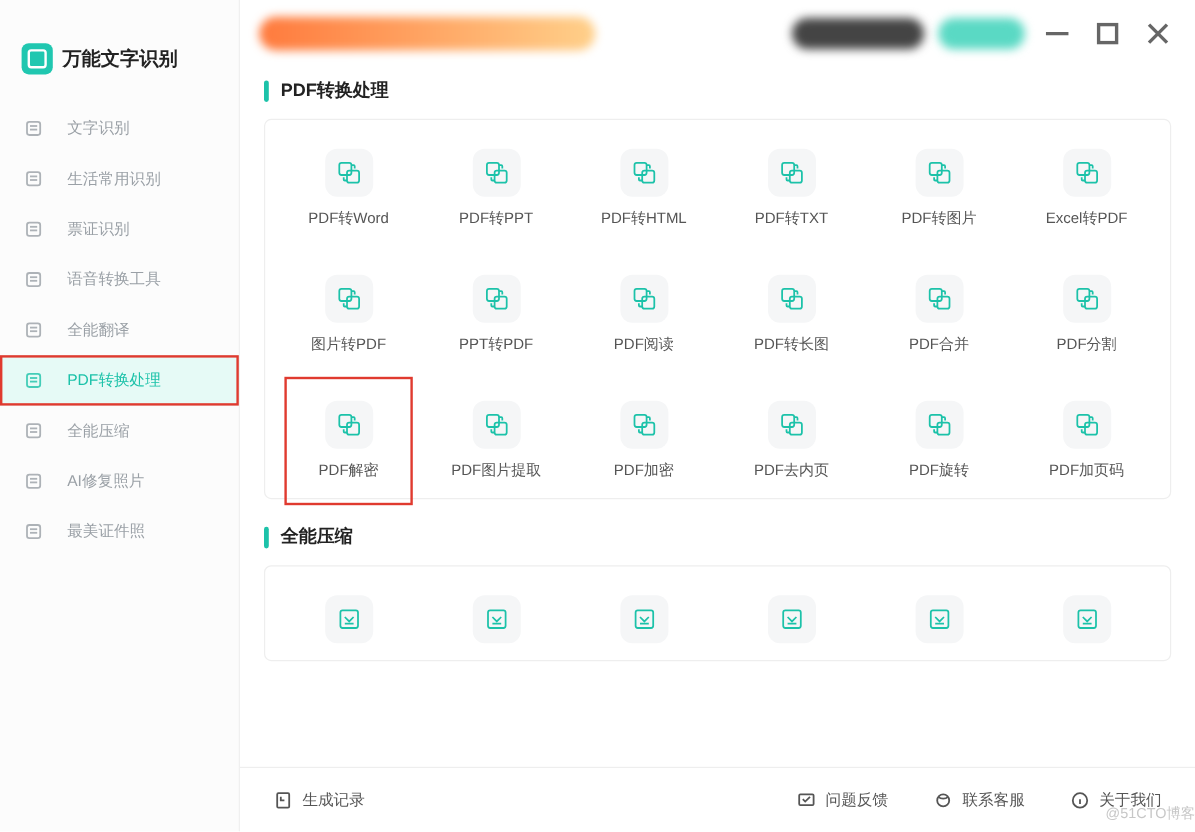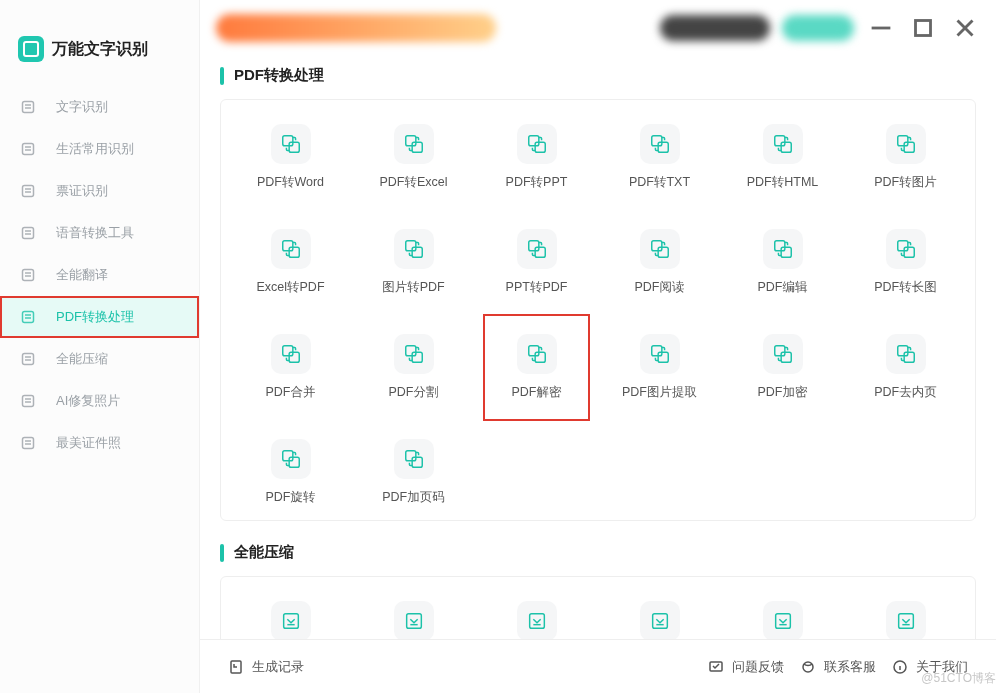--- a/index.html
+++ b/index.html
@@ -140,21 +140,21 @@
     display:flex; align-items:center; justify-content:center;
   }
   .tool-icon svg { width:22px; height:22px; }
   .tool-label { font-size:12.5px; color:#555; text-align:center; }
 
   
   .footer {
     border-top:1px solid #eee;
     height:54px;
     display:flex; align-items:center;
-    padding:0 28px; gap:16px;
+    padding:0 28px; gap:38px;
     font-size:13px; color:#555;
   }
   .footer .spacer { flex:1; }
   .footer-item {
     display:flex; align-items:center; gap:8px; cursor:pointer;
   }
   .footer-item svg { width:16px; height:16px; stroke:#555; fill:none; stroke-width:1.5; }
 
   .watermark {
     position:absolute; right:0; bottom:6px;
@@ -312,64 +312,53 @@
             </div>
             <div class="tool">
               <span class="tool-icon">
                 <svg viewBox="0 0 24 24">
                   <rect x="3" y="3" width="11" height="11" rx="2" fill="none" stroke="#1cc2a9" stroke-width="1.6"></rect>
                   <rect x="10" y="10" width="11" height="11" rx="2" fill="none" stroke="#1cc2a9" stroke-width="1.6"></rect>
                   <path d="M7 16v2a1 1 0 001 1h2" fill="none" stroke="#1cc2a9" stroke-width="1.6"></path>
                   <path d="M17 8V6a1 1 0 00-1-1h-2" fill="none" stroke="#1cc2a9" stroke-width="1.6"></path>
                 </svg>
               </span>
-              <span class="tool-label">PDF转Excel</span>
-            </div>
-            <div class="tool">
-              <span class="tool-icon">
-                <svg viewBox="0 0 24 24">
-                  <rect x="3" y="3" width="11" height="11" rx="2" fill="none" stroke="#1cc2a9" stroke-width="1.6"></rect>
-                  <rect x="10" y="10" width="11" height="11" rx="2" fill="none" stroke="#1cc2a9" stroke-width="1.6"></rect>
-                  <path d="M7 16v2a1 1 0 001 1h2" fill="none" stroke="#1cc2a9" stroke-width="1.6"></path>
-                  <path d="M17 8V6a1 1 0 00-1-1h-2" fill="none" stroke="#1cc2a9" stroke-width="1.6"></path>
-                </svg>
-              </span>
               <span class="tool-label">PDF转PPT</span>
             </div>
             <div class="tool">
               <span class="tool-icon">
                 <svg viewBox="0 0 24 24">
                   <rect x="3" y="3" width="11" height="11" rx="2" fill="none" stroke="#1cc2a9" stroke-width="1.6"></rect>
                   <rect x="10" y="10" width="11" height="11" rx="2" fill="none" stroke="#1cc2a9" stroke-width="1.6"></rect>
                   <path d="M7 16v2a1 1 0 001 1h2" fill="none" stroke="#1cc2a9" stroke-width="1.6"></path>
                   <path d="M17 8V6a1 1 0 00-1-1h-2" fill="none" stroke="#1cc2a9" stroke-width="1.6"></path>
                 </svg>
               </span>
+              <span class="tool-label">PDF转HTML</span>
+            </div>
+            <div class="tool">
+              <span class="tool-icon">
+                <svg viewBox="0 0 24 24">
+                  <rect x="3" y="3" width="11" height="11" rx="2" fill="none" stroke="#1cc2a9" stroke-width="1.6"></rect>
+                  <rect x="10" y="10" width="11" height="11" rx="2" fill="none" stroke="#1cc2a9" stroke-width="1.6"></rect>
+                  <path d="M7 16v2a1 1 0 001 1h2" fill="none" stroke="#1cc2a9" stroke-width="1.6"></path>
+                  <path d="M17 8V6a1 1 0 00-1-1h-2" fill="none" stroke="#1cc2a9" stroke-width="1.6"></path>
+                </svg>
+              </span>
               <span class="tool-label">PDF转TXT</span>
             </div>
             <div class="tool">
               <span class="tool-icon">
                 <svg viewBox="0 0 24 24">
                   <rect x="3" y="3" width="11" height="11" rx="2" fill="none" stroke="#1cc2a9" stroke-width="1.6"></rect>
                   <rect x="10" y="10" width="11" height="11" rx="2" fill="none" stroke="#1cc2a9" stroke-width="1.6"></rect>
                   <path d="M7 16v2a1 1 0 001 1h2" fill="none" stroke="#1cc2a9" stroke-width="1.6"></path>
                   <path d="M17 8V6a1 1 0 00-1-1h-2" fill="none" stroke="#1cc2a9" stroke-width="1.6"></path>
                 </svg>
               </span>
-              <span class="tool-label">PDF转HTML</span>
-            </div>
-            <div class="tool">
-              <span class="tool-icon">
-                <svg viewBox="0 0 24 24">
-                  <rect x="3" y="3" width="11" height="11" rx="2" fill="none" stroke="#1cc2a9" stroke-width="1.6"></rect>
-                  <rect x="10" y="10" width="11" height="11" rx="2" fill="none" stroke="#1cc2a9" stroke-width="1.6"></rect>
-                  <path d="M7 16v2a1 1 0 001 1h2" fill="none" stroke="#1cc2a9" stroke-width="1.6"></path>
-                  <path d="M17 8V6a1 1 0 00-1-1h-2" fill="none" stroke="#1cc2a9" stroke-width="1.6"></path>
-                </svg>
-              </span>
               <span class="tool-label">PDF转图片</span>
             </div>
             <div class="tool">
               <span class="tool-icon">
                 <svg viewBox="0 0 24 24">
                   <rect x="3" y="3" width="11" height="11" rx="2" fill="none" stroke="#1cc2a9" stroke-width="1.6"></rect>
                   <rect x="10" y="10" width="11" height="11" rx="2" fill="none" stroke="#1cc2a9" stroke-width="1.6"></rect>
                   <path d="M7 16v2a1 1 0 001 1h2" fill="none" stroke="#1cc2a9" stroke-width="1.6"></path>
                   <path d="M17 8V6a1 1 0 00-1-1h-2" fill="none" stroke="#1cc2a9" stroke-width="1.6"></path>
                 </svg>
@@ -401,31 +390,20 @@
             <div class="tool">
               <span class="tool-icon">
                 <svg viewBox="0 0 24 24">
                   <rect x="3" y="3" width="11" height="11" rx="2" fill="none" stroke="#1cc2a9" stroke-width="1.6"></rect>
                   <rect x="10" y="10" width="11" height="11" rx="2" fill="none" stroke="#1cc2a9" stroke-width="1.6"></rect>
                   <path d="M7 16v2a1 1 0 001 1h2" fill="none" stroke="#1cc2a9" stroke-width="1.6"></path>
                   <path d="M17 8V6a1 1 0 00-1-1h-2" fill="none" stroke="#1cc2a9" stroke-width="1.6"></path>
                 </svg>
               </span>
               <span class="tool-label">PDF阅读</span>
-            </div>
-            <div class="tool">
-              <span class="tool-icon">
-                <svg viewBox="0 0 24 24">
-                  <rect x="3" y="3" width="11" height="11" rx="2" fill="none" stroke="#1cc2a9" stroke-width="1.6"></rect>
-                  <rect x="10" y="10" width="11" height="11" rx="2" fill="none" stroke="#1cc2a9" stroke-width="1.6"></rect>
-                  <path d="M7 16v2a1 1 0 001 1h2" fill="none" stroke="#1cc2a9" stroke-width="1.6"></path>
-                  <path d="M17 8V6a1 1 0 00-1-1h-2" fill="none" stroke="#1cc2a9" stroke-width="1.6"></path>
-                </svg>
-              </span>
-              <span class="tool-label">PDF编辑</span>
             </div>
             <div class="tool">
               <span class="tool-icon">
                 <svg viewBox="0 0 24 24">
                   <rect x="3" y="3" width="11" height="11" rx="2" fill="none" stroke="#1cc2a9" stroke-width="1.6"></rect>
                   <rect x="10" y="10" width="11" height="11" rx="2" fill="none" stroke="#1cc2a9" stroke-width="1.6"></rect>
                   <path d="M7 16v2a1 1 0 001 1h2" fill="none" stroke="#1cc2a9" stroke-width="1.6"></path>
                   <path d="M17 8V6a1 1 0 00-1-1h-2" fill="none" stroke="#1cc2a9" stroke-width="1.6"></path>
                 </svg>
               </span>

